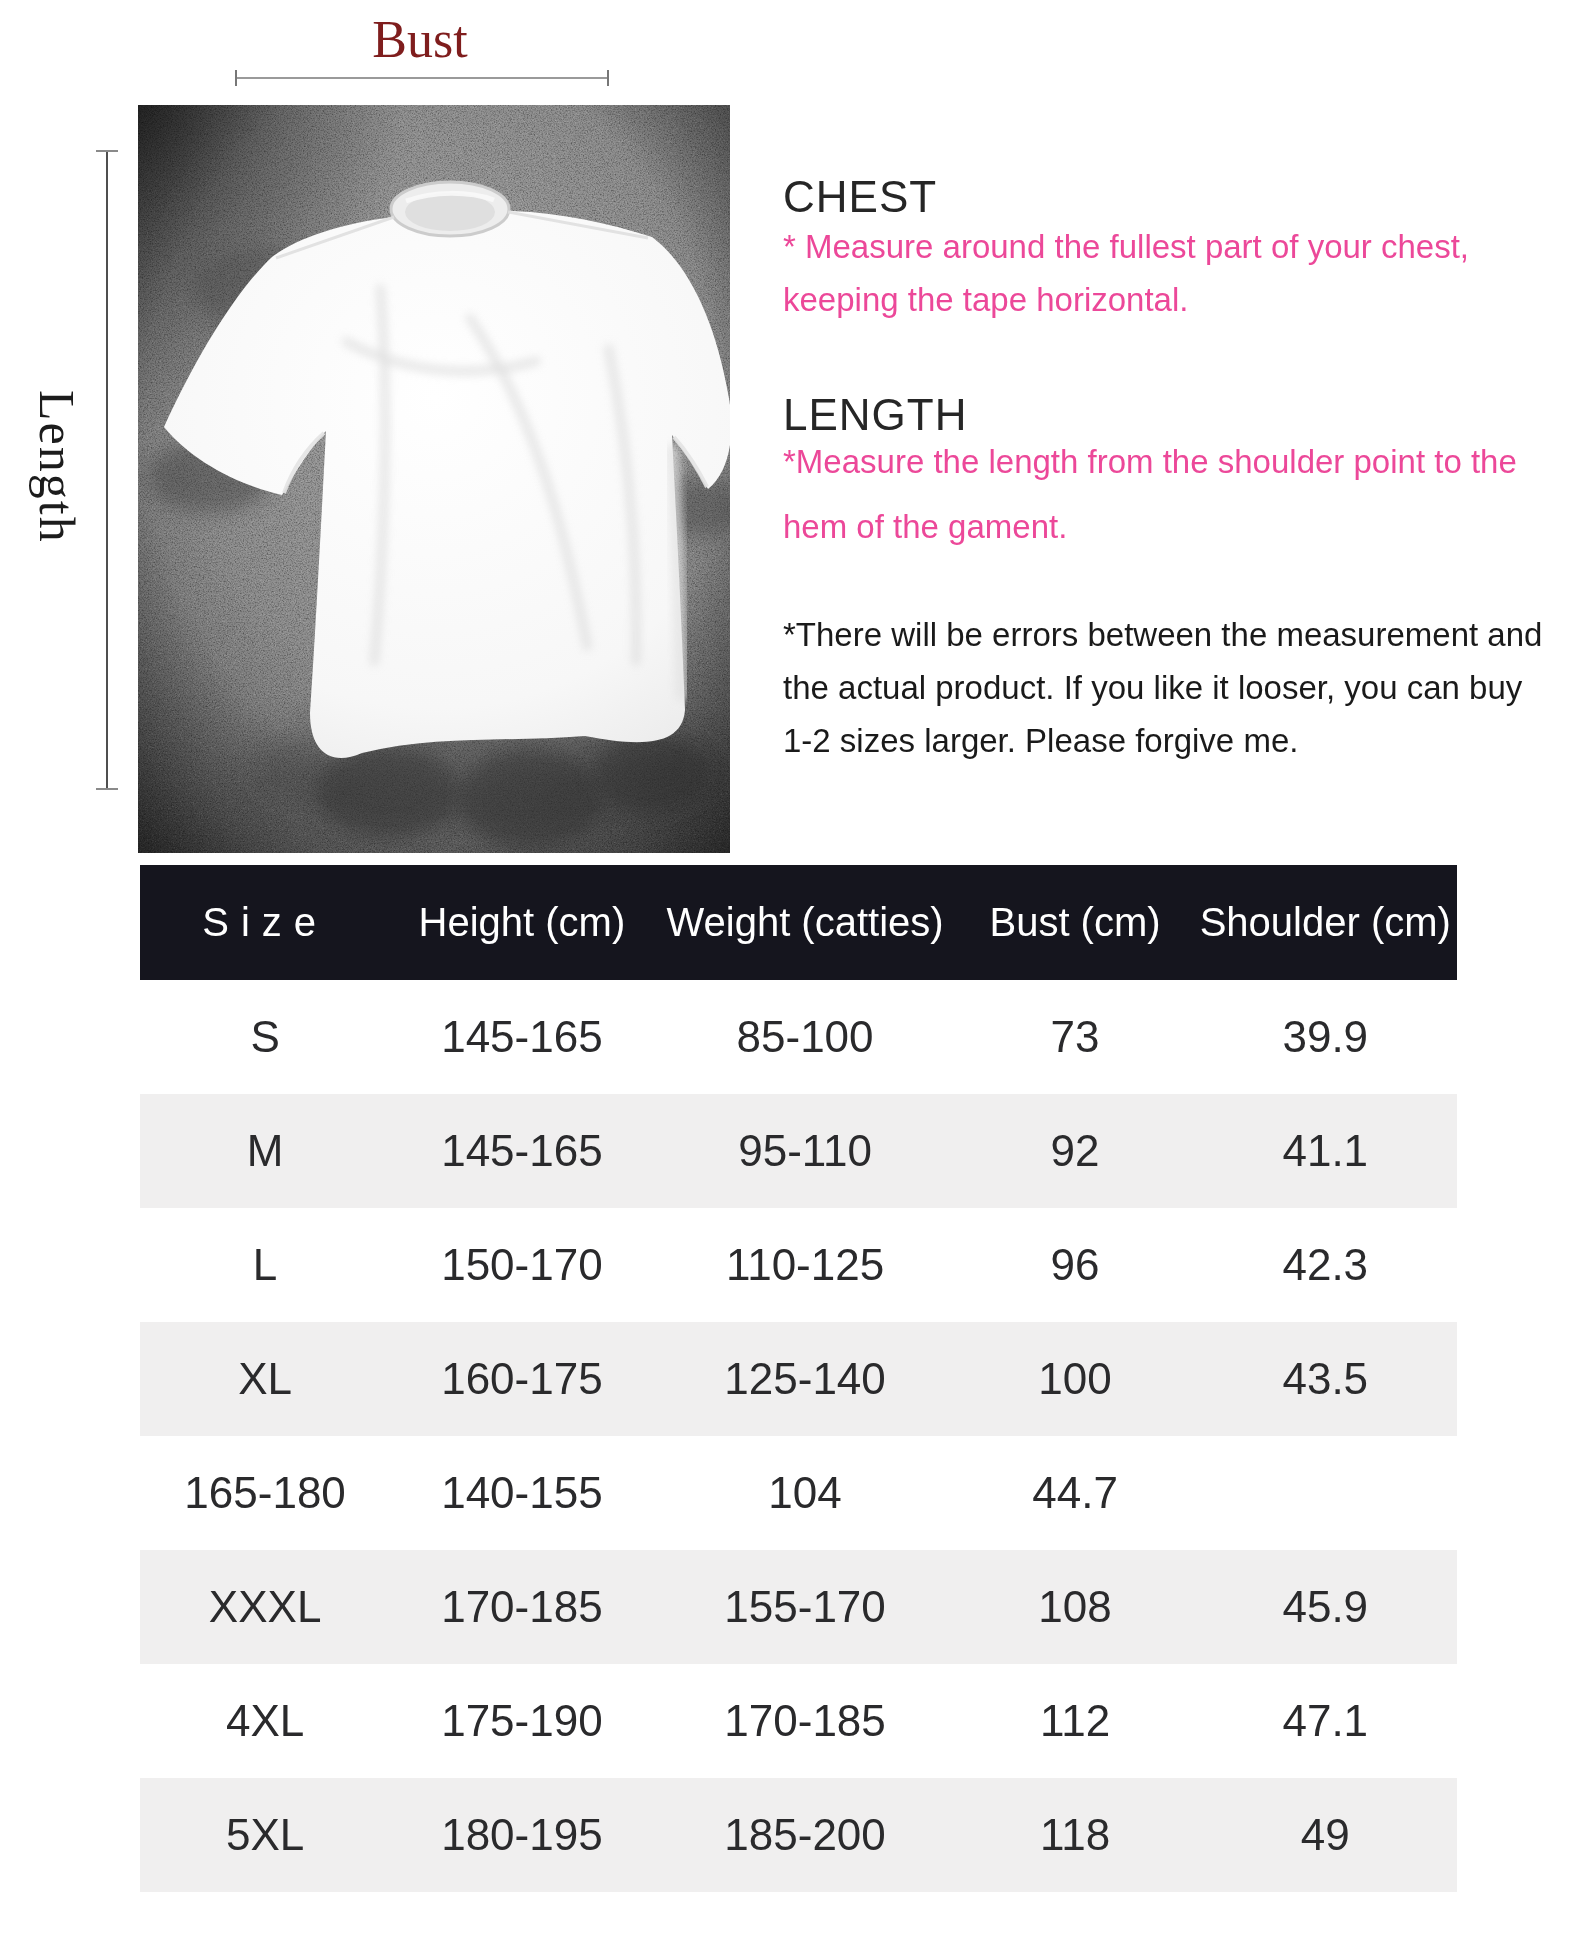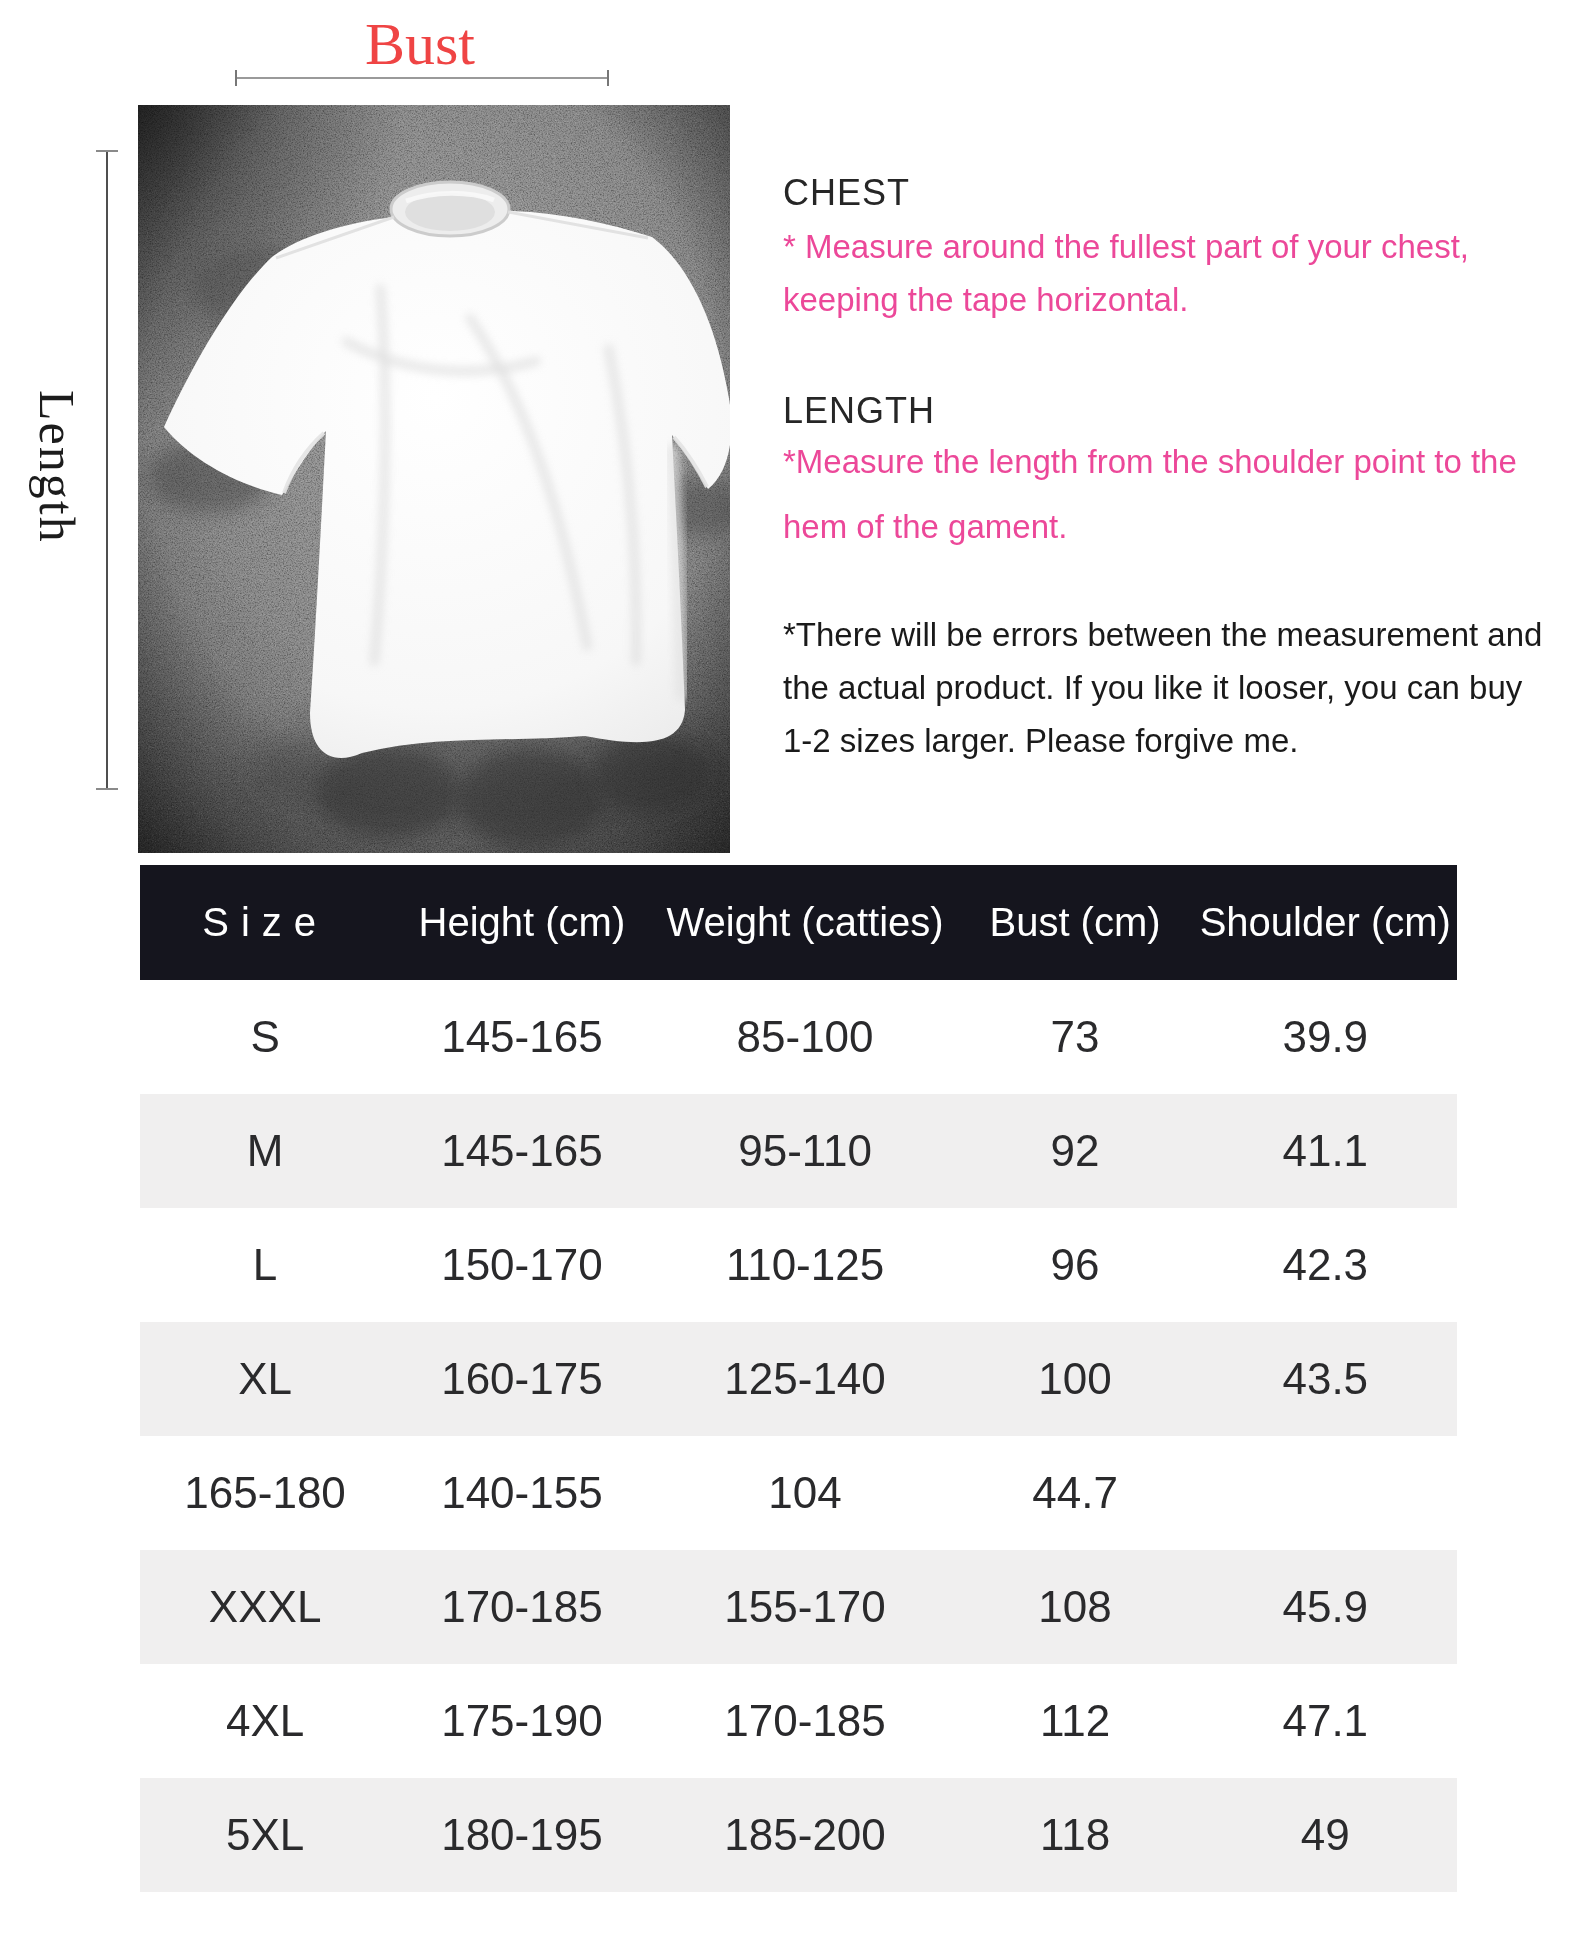--- a/index.html
+++ b/index.html
@@ -9,21 +9,21 @@
     background:#ffffff;
     font-family:"Liberation Sans",sans-serif;
     overflow:hidden;
   }
 
   
   .bust-label{
     position:absolute;left:235px;top:10px;width:370px;
     text-align:center;
     font-family:"Liberation Serif",serif;
-    font-size:60px;color:#ef4444;font-weight:500;
+    font-size:52px;color:#7f1d1d;font-weight:500;
   }
   .bust-line{
     position:absolute;left:235px;top:70px;width:370px;height:16px;
     border-left:2px solid #777;border-right:2px solid #777;
   }
   .bust-line::after{
     content:"";position:absolute;left:0;right:0;top:7px;
     border-top:2px solid #9a9a9a;
   }
   .length-line{
@@ -45,21 +45,21 @@
     position:absolute;left:138px;top:105px;width:592px;height:748px;
   }
   .photo svg{display:block;}
 
   
   .info{
     position:absolute;left:783px;top:0;width:710px;color:#3d3d3d;
   }
   .info .heading{
     position:absolute;left:0;
-    font-size:36px;color:#262626;letter-spacing:1px;
+    font-size:44px;color:#262626;letter-spacing:1px;
   }
   .info .line{
     position:absolute;left:0;white-space:nowrap;
     font-size:33px;color:#ec4899;
   }
   .info .dline{
     position:absolute;left:0;white-space:nowrap;
     font-size:33px;color:#1a1a1a;
   }
 

